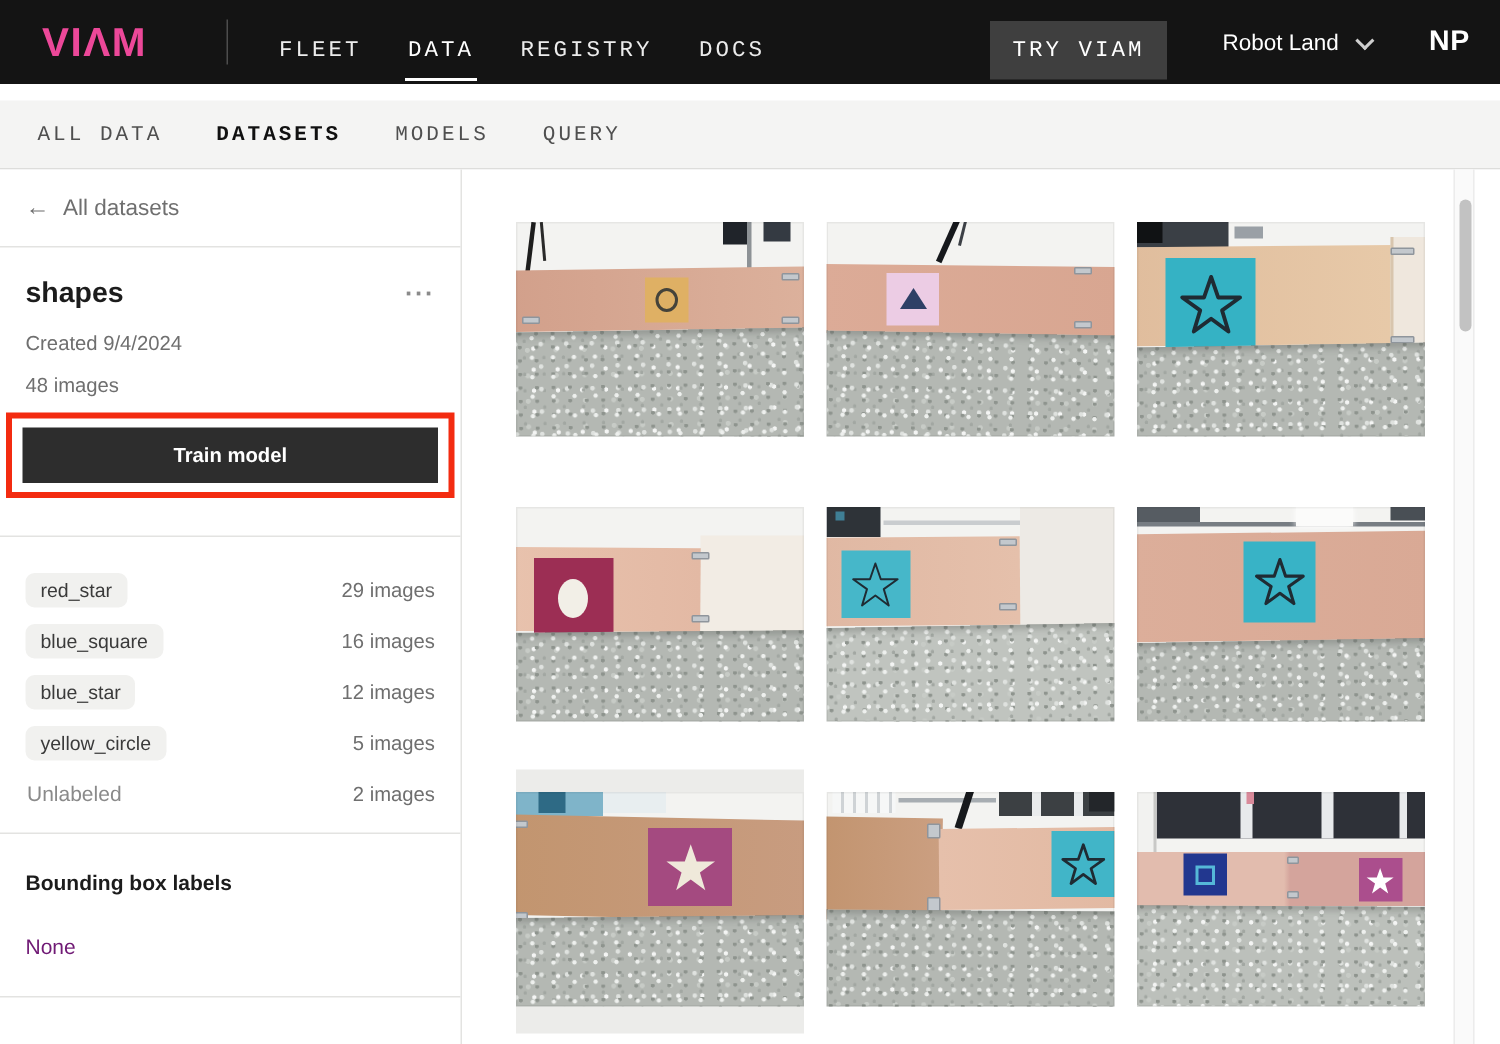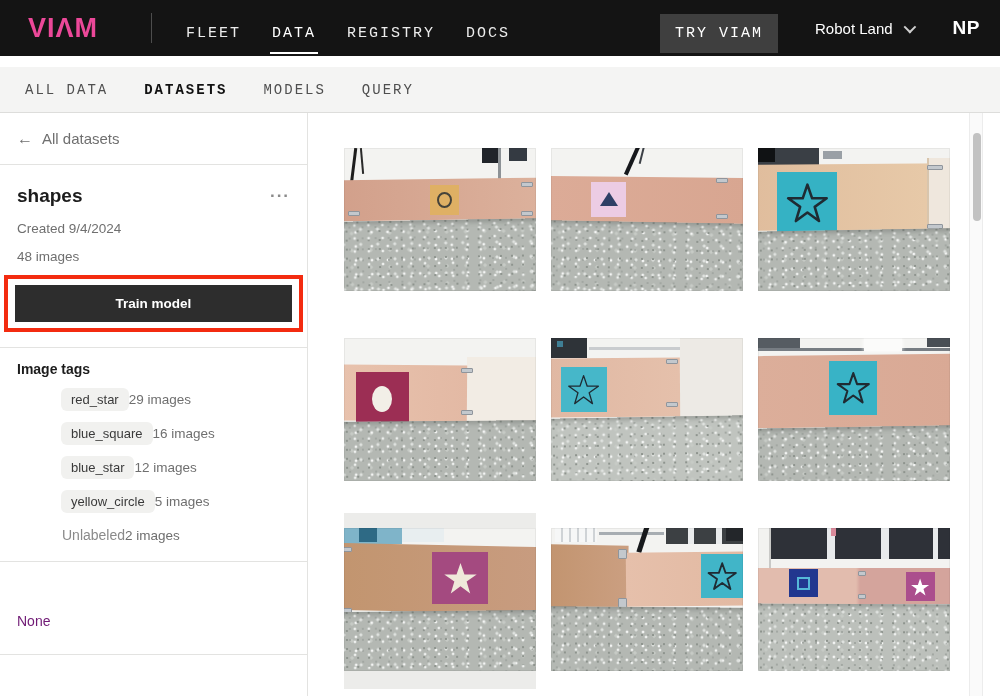--- a/index.html
+++ b/index.html
@@ -25,34 +25,34 @@
   .subnav { height:46px; background:#f4f4f3; border-bottom:1px solid #dddddb; display:flex; align-items:center; padding-left:25px; gap:36px;text-align:right; }
   .subnav-item { color:#4f4f4f; font-size:14px; letter-spacing:2px; cursor:pointer; }
   .subnav-item.active { color:#111; font-weight:700; }
 
   
   .bodyrow { display:flex; height:594px; }
   .sidebar { width:308px; border-right:1px solid #e3e3e1; background:#fff; flex:none; }
   .back-row { height:52px; display:flex; align-items:center; padding-left:17px; border-bottom:1px solid #e3e3e1; color:#6f6f6f; font-size:15px; gap:9px; cursor:pointer; }
   .back-arrow::before { content:"←"; font-size:16px; color:#6f6f6f; }
 
-  .ds-info { padding:20px 17px 15px; border-bottom:1px solid #e3e3e1; }
+  .ds-info { padding:20px 17px 25px; border-bottom:1px solid #e3e3e1; }
   .ds-head { display:flex; align-items:center; justify-content:space-between; }
   .ds-title { font-size:19px; font-weight:700; color:#1c1c1c; }
   .ellipsis-menu { color:#8a8a8a; font-size:17px; letter-spacing:1px; cursor:pointer; line-height:8px; }
   .ellipsis-menu::before { content:"···"; font-weight:700; }
   .muted { color:#6f6f6f; font-size:13.5px; }
   .ds-created { margin-top:14px; }
   .ds-count { margin-top:13px; }
   .annotation { margin:11px -13px 0 -13px; border:4px solid #f32b10; padding:6px 7px; }
   .train-btn { display:block; width:100%; height:37px; background:#2d2d2d; color:#fff; font-size:13.5px; font-weight:600; border:none; cursor:pointer; font-family:inherit; }
 
   .tags-sec { padding:13px 17px 14px; border-bottom:1px solid #e3e3e1; }
   .sec-heading { font-size:14px; font-weight:700; color:#1c1c1c; }
-  .tag-row { display:flex; align-items:center; justify-content:flex-start; margin-top:10px; height:24px;margin-left:44px; }
+  .tag-row { display:flex; align-items:center; justify-content:space-between; margin-top:10px; height:24px; }
   .tag-pill { background:#f1f1ef; border-radius:6px; padding:4px 10px; font-size:13px; color:#3a3a3a; cursor:pointer; }
   .tag-plain { color:#8a8a8a; font-size:14px; padding-left:1px; }
   .tag-count { color:#6f6f6f; font-size:13.5px; }
 
   .bbox-sec { padding:24px 17px 25px; border-bottom:1px solid #e3e3e1; }
   .bbox-none { color:#701a75; font-size:14px; margin-top:27px; }
 
   
   .main { position:relative; flex:1; background:#fff; }
   .grid { position:absolute; left:36px; top:35px; display:grid; grid-template-columns:repeat(3,192px); grid-auto-rows:143px; gap:47px 15px; }
@@ -222,21 +222,20 @@
         <span class="ellipsis-menu"></span>
       </div>
       <div class="muted ds-created">Created 9/4/2024</div>
       <div class="muted ds-count">48 images</div>
       <div class="annotation">
         <button class="train-btn">Train model</button>
       </div>
     </section>
 
     <section class="tags-sec">
-      <div class="sec-heading">Image tags</div>
       <div class="tag-row">
         <span class="tag-pill">red_star</span>
         <span class="tag-count">29 images</span>
       </div>
       <div class="tag-row">
         <span class="tag-pill">blue_square</span>
         <span class="tag-count">16 images</span>
       </div>
       <div class="tag-row">
         <span class="tag-pill">blue_star</span>
@@ -246,20 +245,21 @@
         <span class="tag-pill">yellow_circle</span>
         <span class="tag-count">5 images</span>
       </div>
       <div class="tag-row">
         <span class="tag-plain">Unlabeled</span>
         <span class="tag-count">2 images</span>
       </div>
     </section>
 
     <section class="bbox-sec">
+      <div class="sec-heading">Bounding box labels</div>
       <div class="bbox-none">None</div>
     </section>
   </aside>
 
   <main class="main">
     <div class="grid">
 
       <figure class="photo v1" aria-label="circle outline on tan square, plywood board">
         <div class="decor d1"></div>
           <div class="decor d2"></div>

